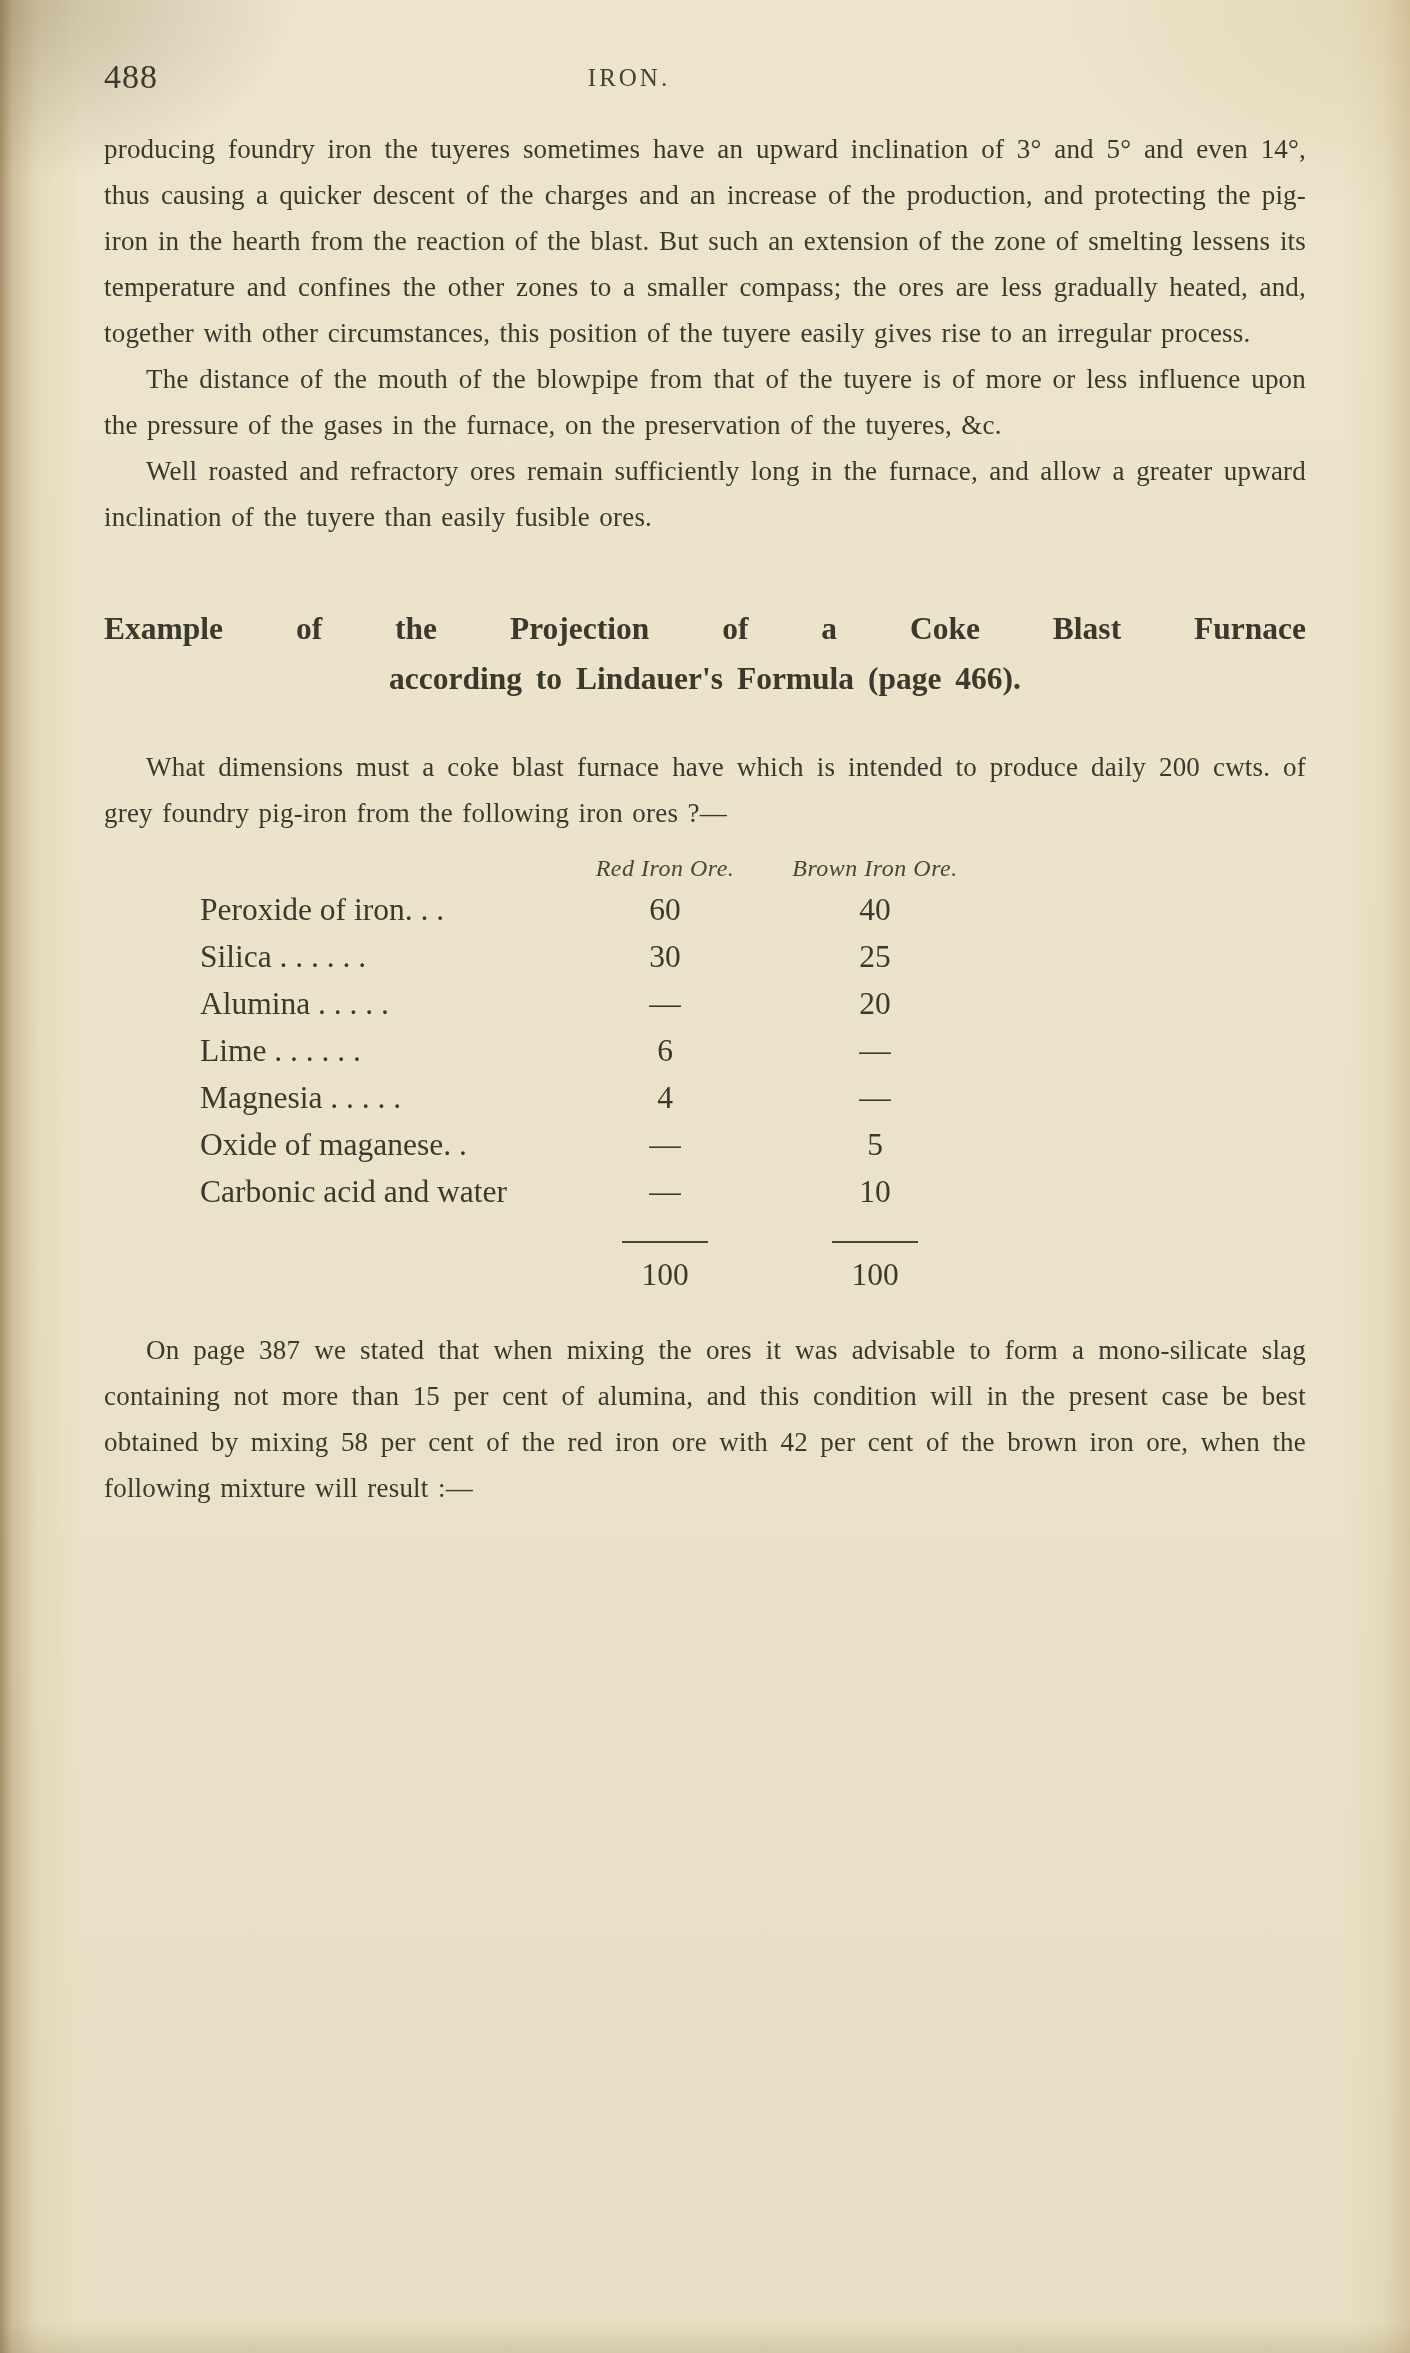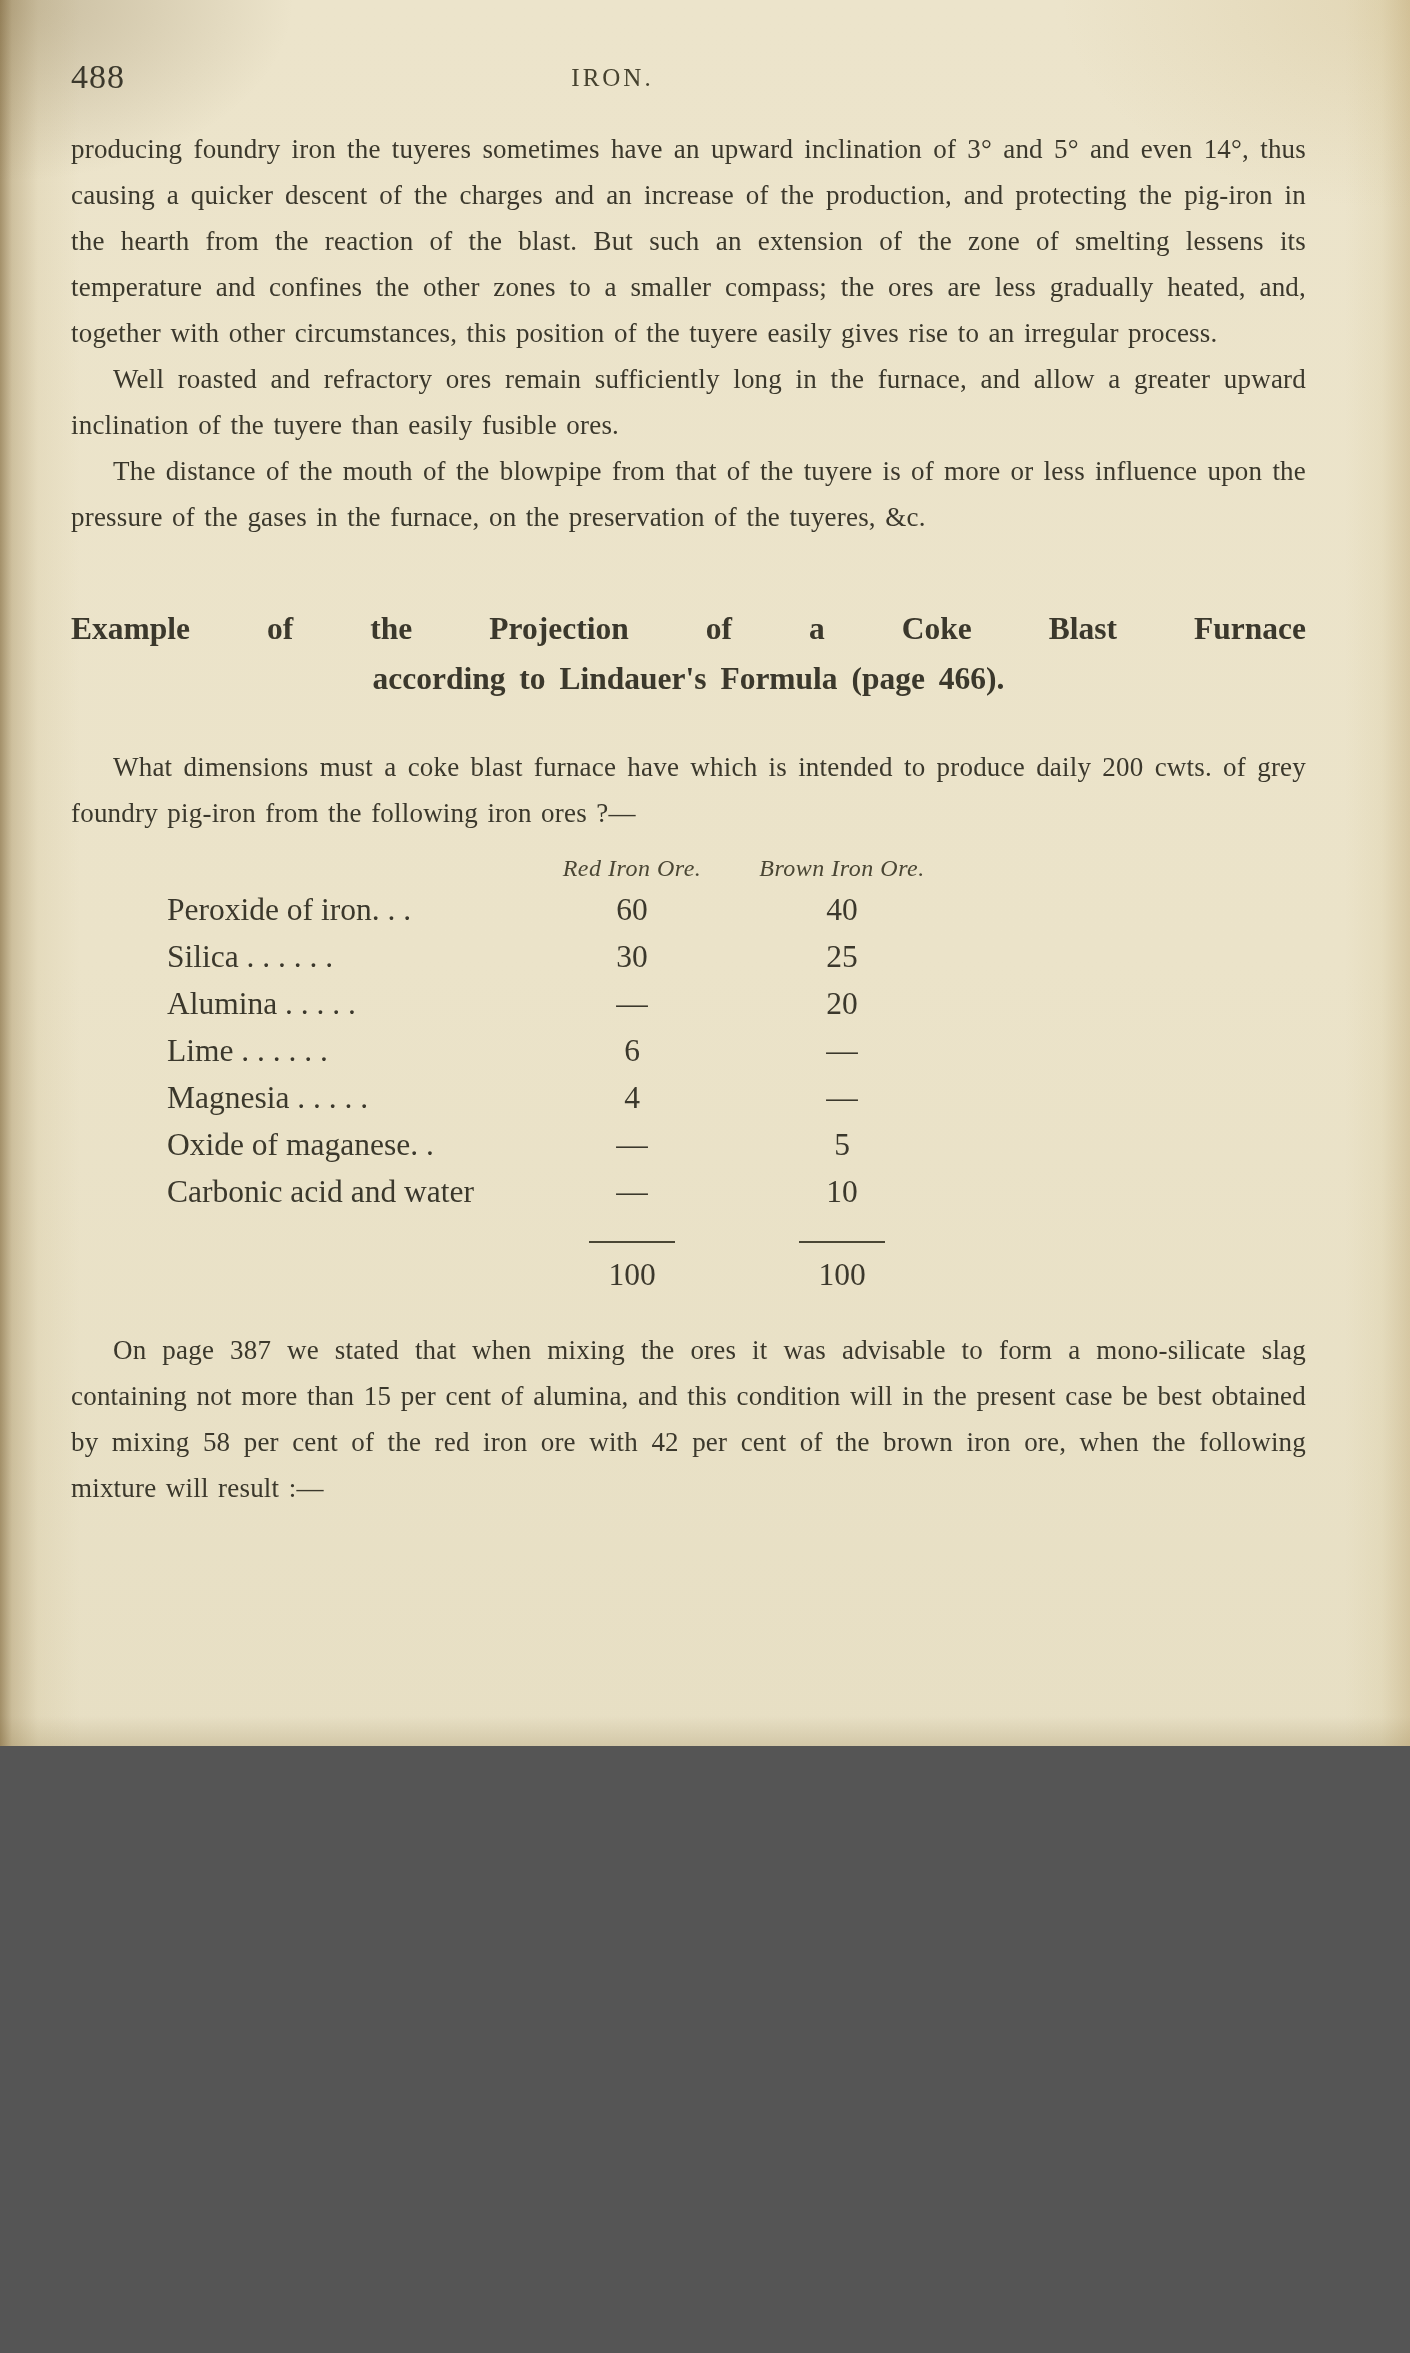--- a/index.html
+++ b/index.html
@@ -3,24 +3,24 @@
 <meta charset="utf-8">
 <style>
   html, body {
     margin: 0;
     padding: 0;
     background: #555;
   }
   .page {
     position: relative;
     width: 1410px;
-    height: 1746px;
+    height: 2353px;
     margin: 0 auto;
     box-sizing: border-box;
-    padding: 52px 104px 0 71px;
+    padding: 52px 104px 0 104px;
     font-family: "Liberation Serif", "DejaVu Serif", serif;
     color: #3b382c;
     background:
       radial-gradient(ellipse 420px 260px at 0% 0%, rgba(110,88,48,0.30), rgba(110,88,48,0) 70%),
       radial-gradient(ellipse 500px 300px at 100% 0%, rgba(180,150,80,0.18), rgba(180,150,80,0) 70%),
       linear-gradient(90deg, rgba(125,100,55,0.65) 0px, rgba(150,125,75,0.35) 12px, rgba(190,170,120,0.15) 38px, rgba(190,170,120,0) 80px),
       linear-gradient(270deg, rgba(170,140,80,0.30) 0px, rgba(190,170,110,0.12) 28px, rgba(190,170,110,0) 65px),
       linear-gradient(0deg, rgba(140,118,68,0.22) 0px, rgba(140,118,68,0) 30px),
       linear-gradient(180deg, #ece4cb 0%, #ebe3c9 55%, #e7dfc4 100%);
     overflow: hidden;
@@ -126,23 +126,23 @@
 
 <div class="page">
 
   <div class="page-header">
     <span class="page-number">488</span>
     <span class="running-title">IRON.</span>
   </div>
 
   <p class="body-text">producing foundry iron the tuyeres sometimes have an upward inclination of 3° and 5° and even 14°, thus causing a quicker descent of the charges and an increase of the production, and protecting the pig-iron in the hearth from the reaction of the blast. But such an extension of the zone of smelting lessens its temperature and confines the other zones to a smaller compass; the ores are less gradually heated, and, together with other circumstances, this position of the tuyere easily gives rise to an irregular process.</p>
 
+  <p class="body-text indent">The distance of the mouth of the blowpipe from that of the tuyere is of more or less influence upon the pressure of the gases in the furnace, on the preservation of the tuyeres, &amp;c.</p>
+
   <p class="body-text indent">Well roasted and refractory ores remain sufficiently long in the furnace, and allow a greater upward inclination of the tuyere than easily fusible ores.</p>
-
-  <p class="body-text indent">The distance of the mouth of the blowpipe from that of the tuyere is of more or less influence upon the pressure of the gases in the furnace, on the preservation of the tuyeres, &amp;c.</p>
 
   <div class="section-heading">
     <div class="line1">Example of the Projection of a Coke Blast Furnace</div>
     <div class="line2">according to Lindauer's Formula (page 466).</div>
   </div>
 
   <p class="body-text indent">What dimensions must a coke blast furnace have which is intended to produce daily 200 cwts. of grey foundry pig-iron from the following iron ores ?—</p>
 
   <div class="ore-table">
 

